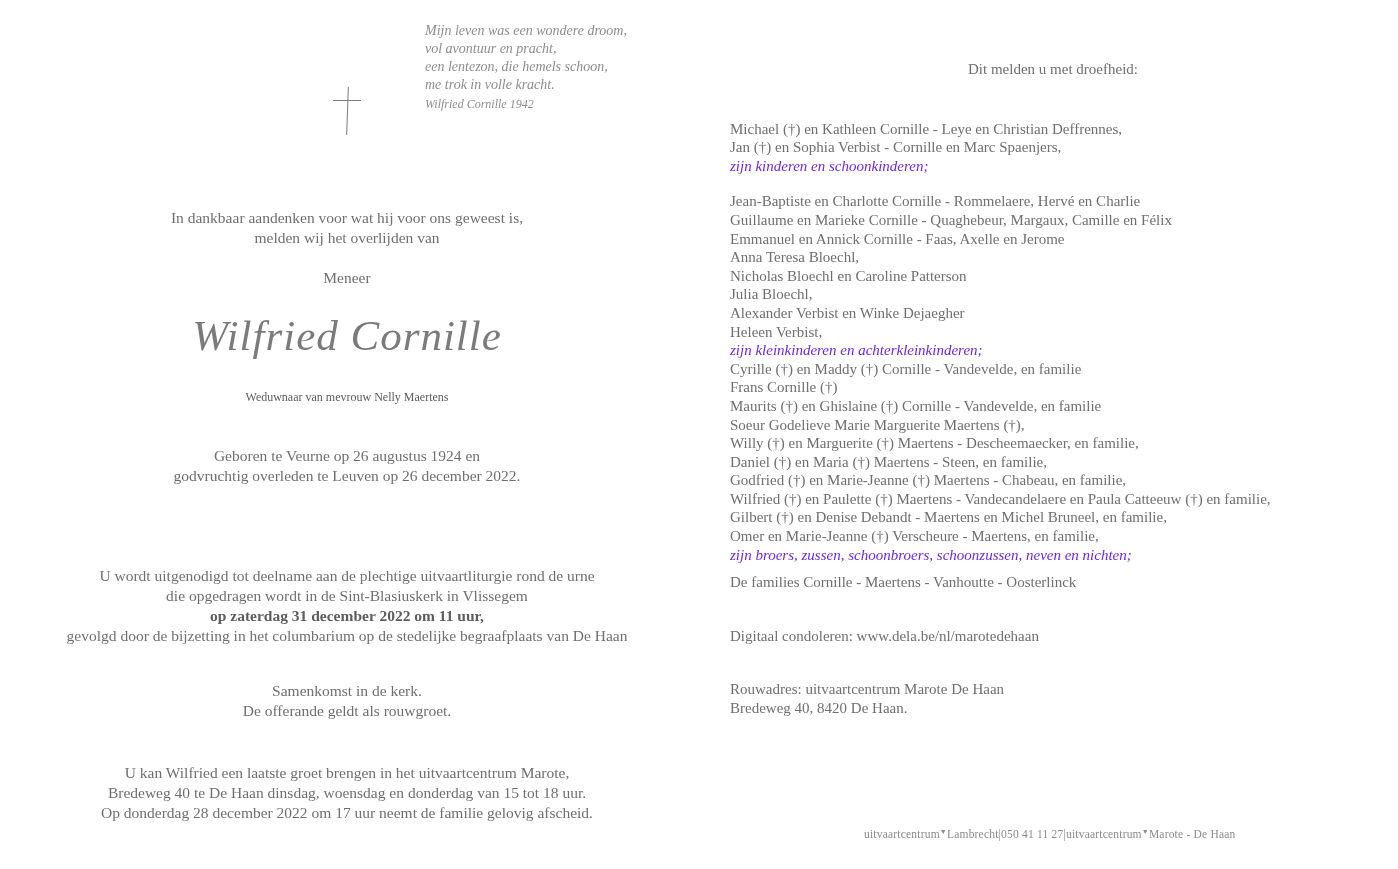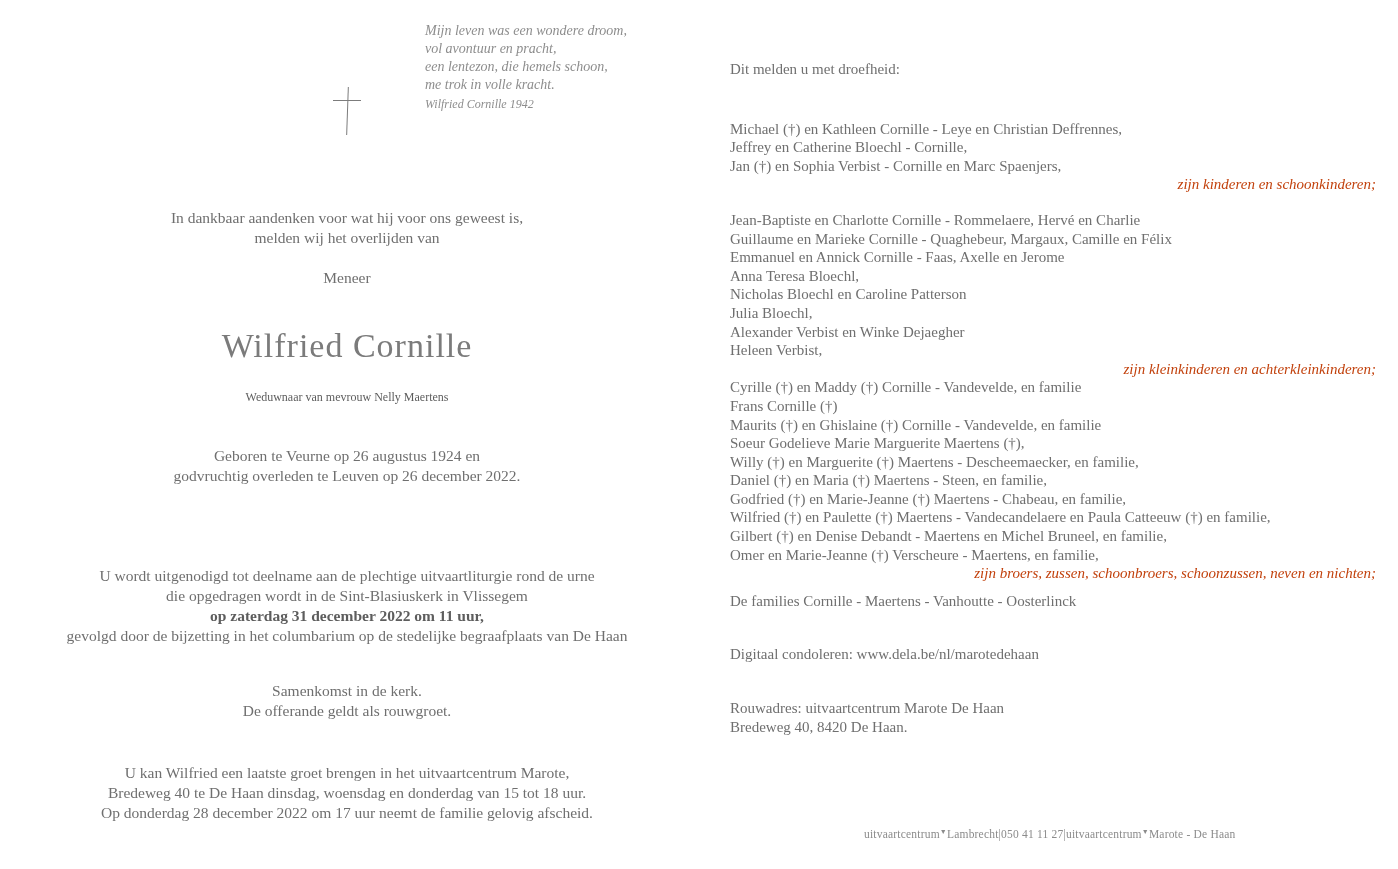--- a/index.html
+++ b/index.html
@@ -20,37 +20,37 @@
   .cross-v { position:absolute; left:347px; top:87px; width:1px; height:48px; background:#7c7c7c; transform:rotate(2deg); }
   .cross-h { position:absolute; left:333px; top:100px; width:28px; height:1px; background:#7c7c7c; }
 
   .left-block {
     position:absolute; left:40px; width:614px; text-align:center;
     font-size:15.5px; line-height:20px;
   }
   .intro     { top:208px; }
   .meneer    { top:268px; }
   .deceased-name {
-    top:320px; font-size:34px; line-height:52px;
+    top:310px; font-style:italic; font-size:43px; line-height:52px;
     color:#7b7b7b; letter-spacing:1px;
   }
   .widower   { top:387px; font-weight:normal; color:#5d5d5d; font-size:12px; }
   .life-dates{ top:446px; }
   .service   { top:566px; }
   .gathering { top:681px; }
   .visitation{ top:763px; }
   .bold-line { font-weight:bold; color:#5d5d5d; }
 
   
   .right-col {
     position:absolute; left:730px; top:60px; width:646px;
     font-size:15px; line-height:18.6px; text-align:left;
   }
-  .r-header      { margin-bottom:41px; }
-  .caption       { text-align:right; font-style:italic; color:#c2410c; }
+  .r-header      { margin-bottom:41px;text-align:center; }
+  .caption       { text-align:left; font-style:italic; color:#6d28d9; }
   .gap-sm        { height:17px; }
   .gap-families  { height:9px; }
   .gap-lg        { height:35px; }
 
   
   .footer {
     position:absolute; left:864px; top:828px; font-size:11.5px;
     color:#8b8b8b; letter-spacing:0.2px;
   }
   .footer .mark { font-size:7px; vertical-align:4px; }
@@ -105,21 +105,20 @@
     <div>U kan Wilfried een laatste groet brengen in het uitvaartcentrum Marote,</div>
     <div>Bredeweg 40 te De Haan dinsdag, woensdag en donderdag van 15 tot 18 uur.</div>
     <div>Op donderdag 28 december 2022 om 17 uur neemt de familie gelovig afscheid.</div>
   </div>
 
   <div class="right-col">
     <div class="r-header">Dit melden u met droefheid:</div>
 
     <div>
         <div>Michael (†) en Kathleen Cornille - Leye en Christian Deffrennes,</div>
-        <div>Jeffrey en Catherine Bloechl - Cornille,</div>
         <div>Jan (†) en Sophia Verbist - Cornille en Marc Spaenjers,</div>
       </div>
     <div class="caption">zijn kinderen en schoonkinderen;</div>
 
     <div class="gap-sm"></div>
 
     <div>
         <div>Jean-Baptiste en Charlotte Cornille - Rommelaere, Hervé en Charlie</div>
         <div>Guillaume en Marieke Cornille - Quaghebeur, Margaux, Camille en Félix</div>
         <div>Emmanuel en Annick Cornille - Faas, Axelle en Jerome</div>

